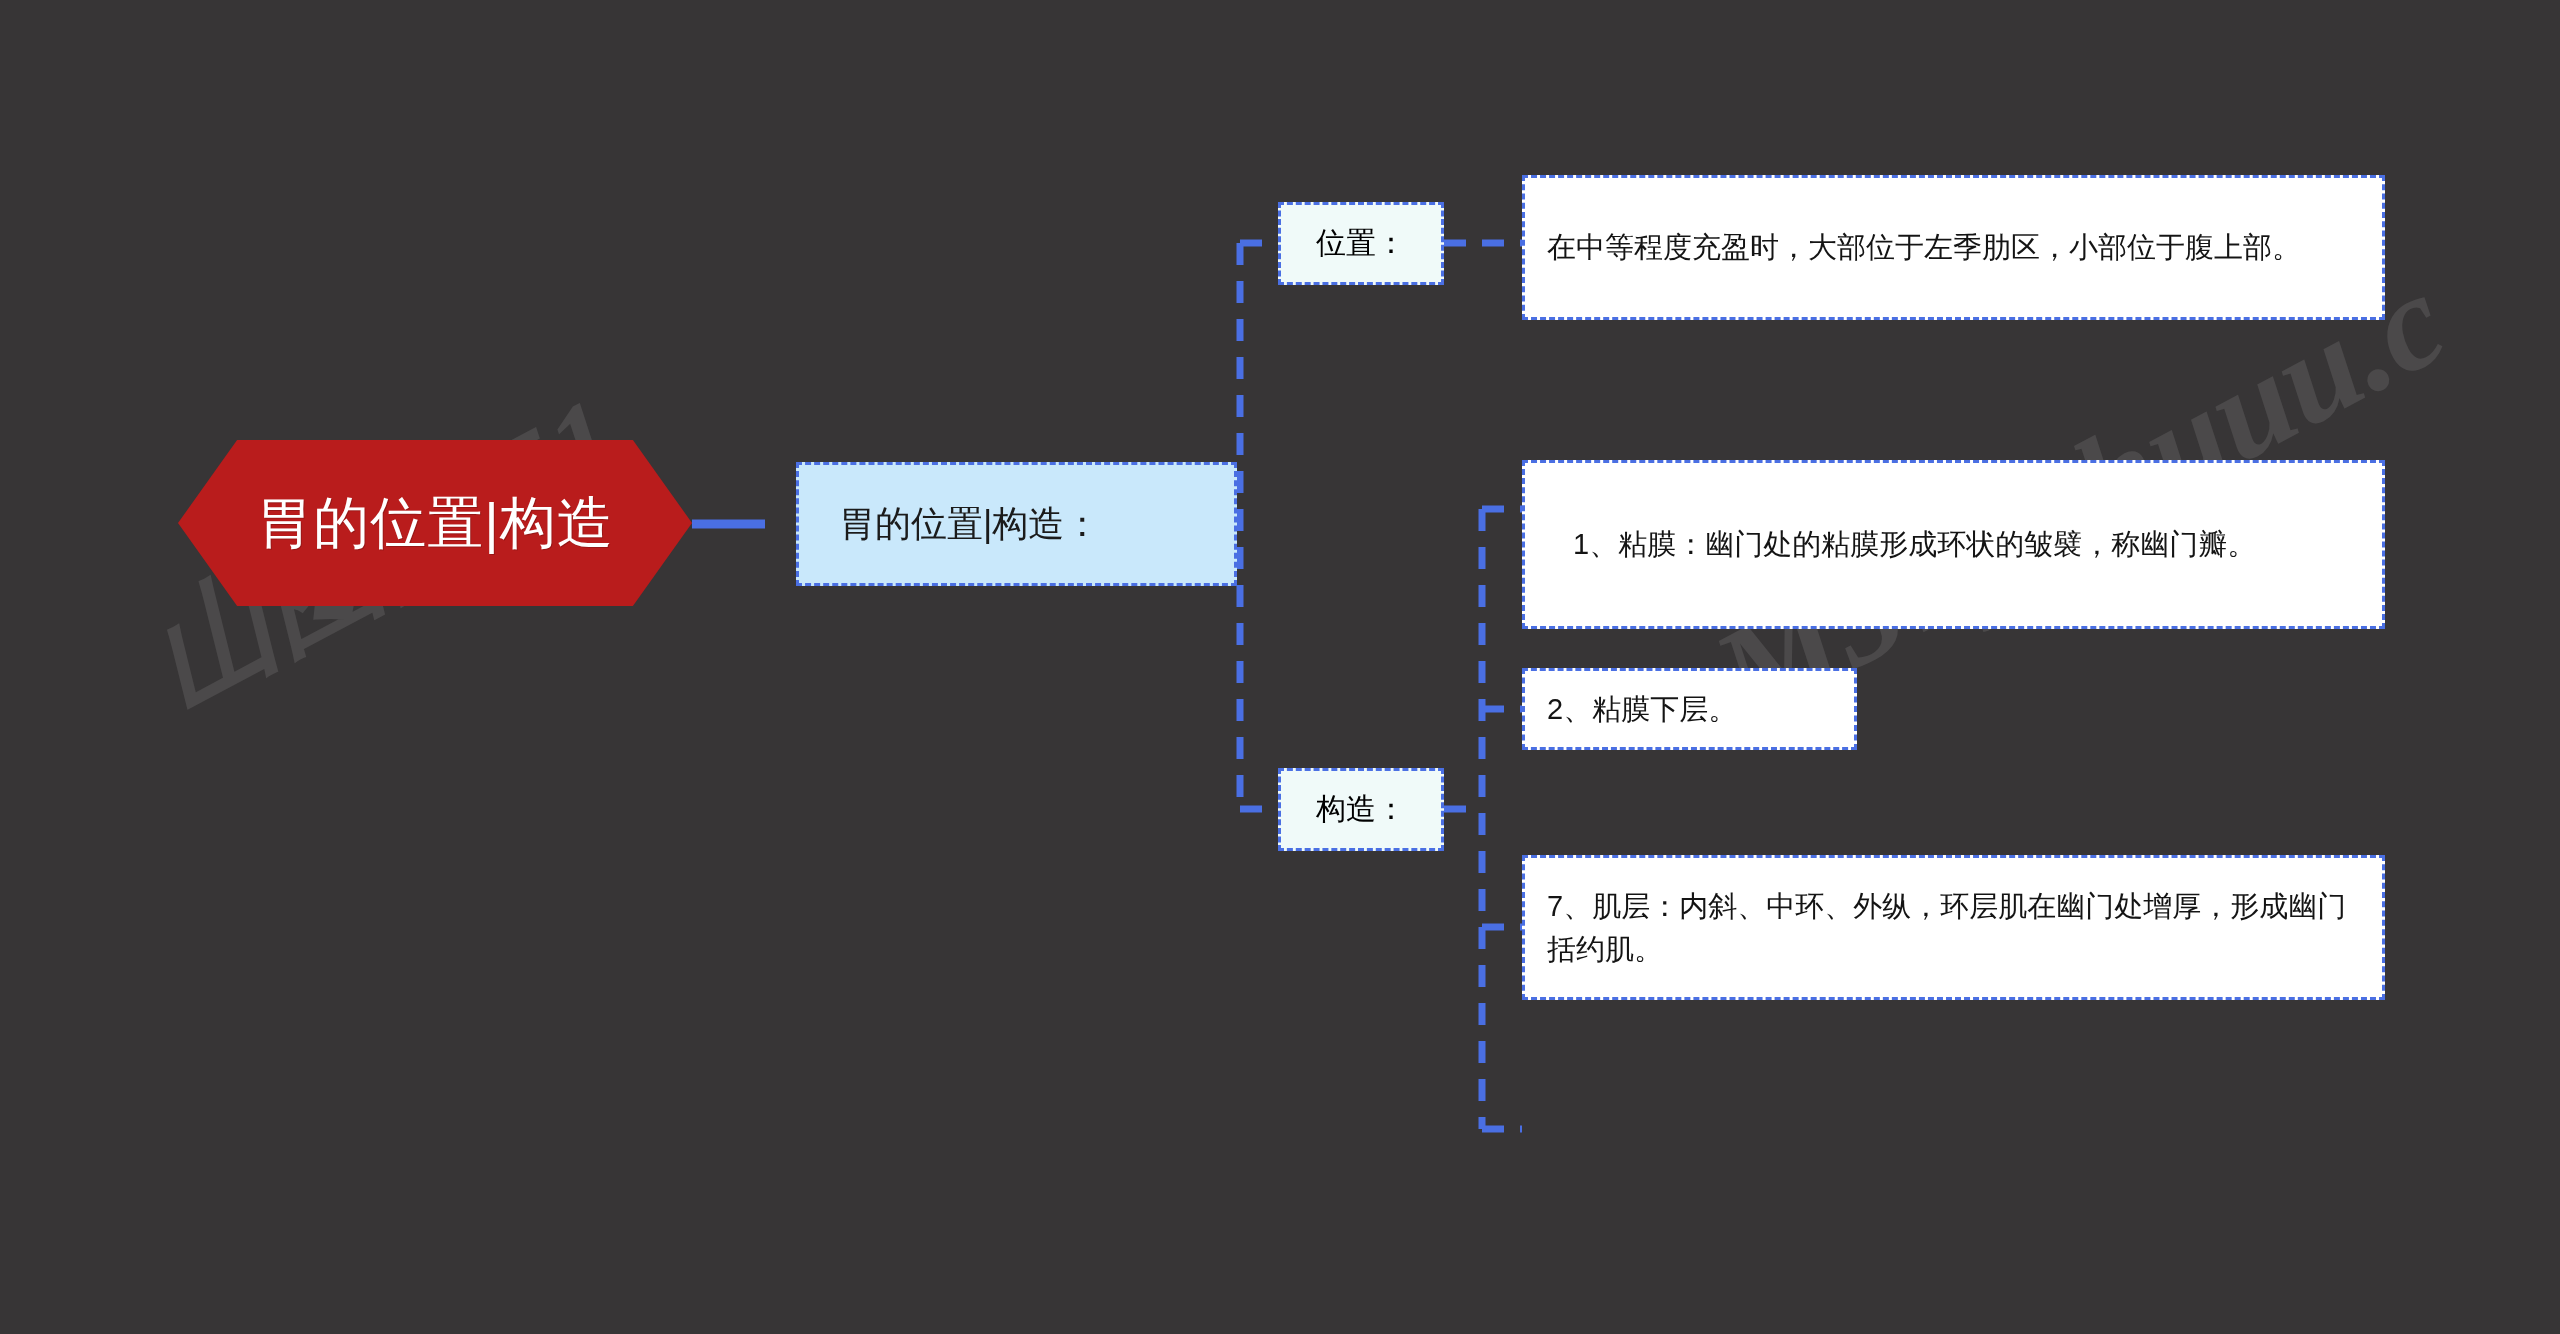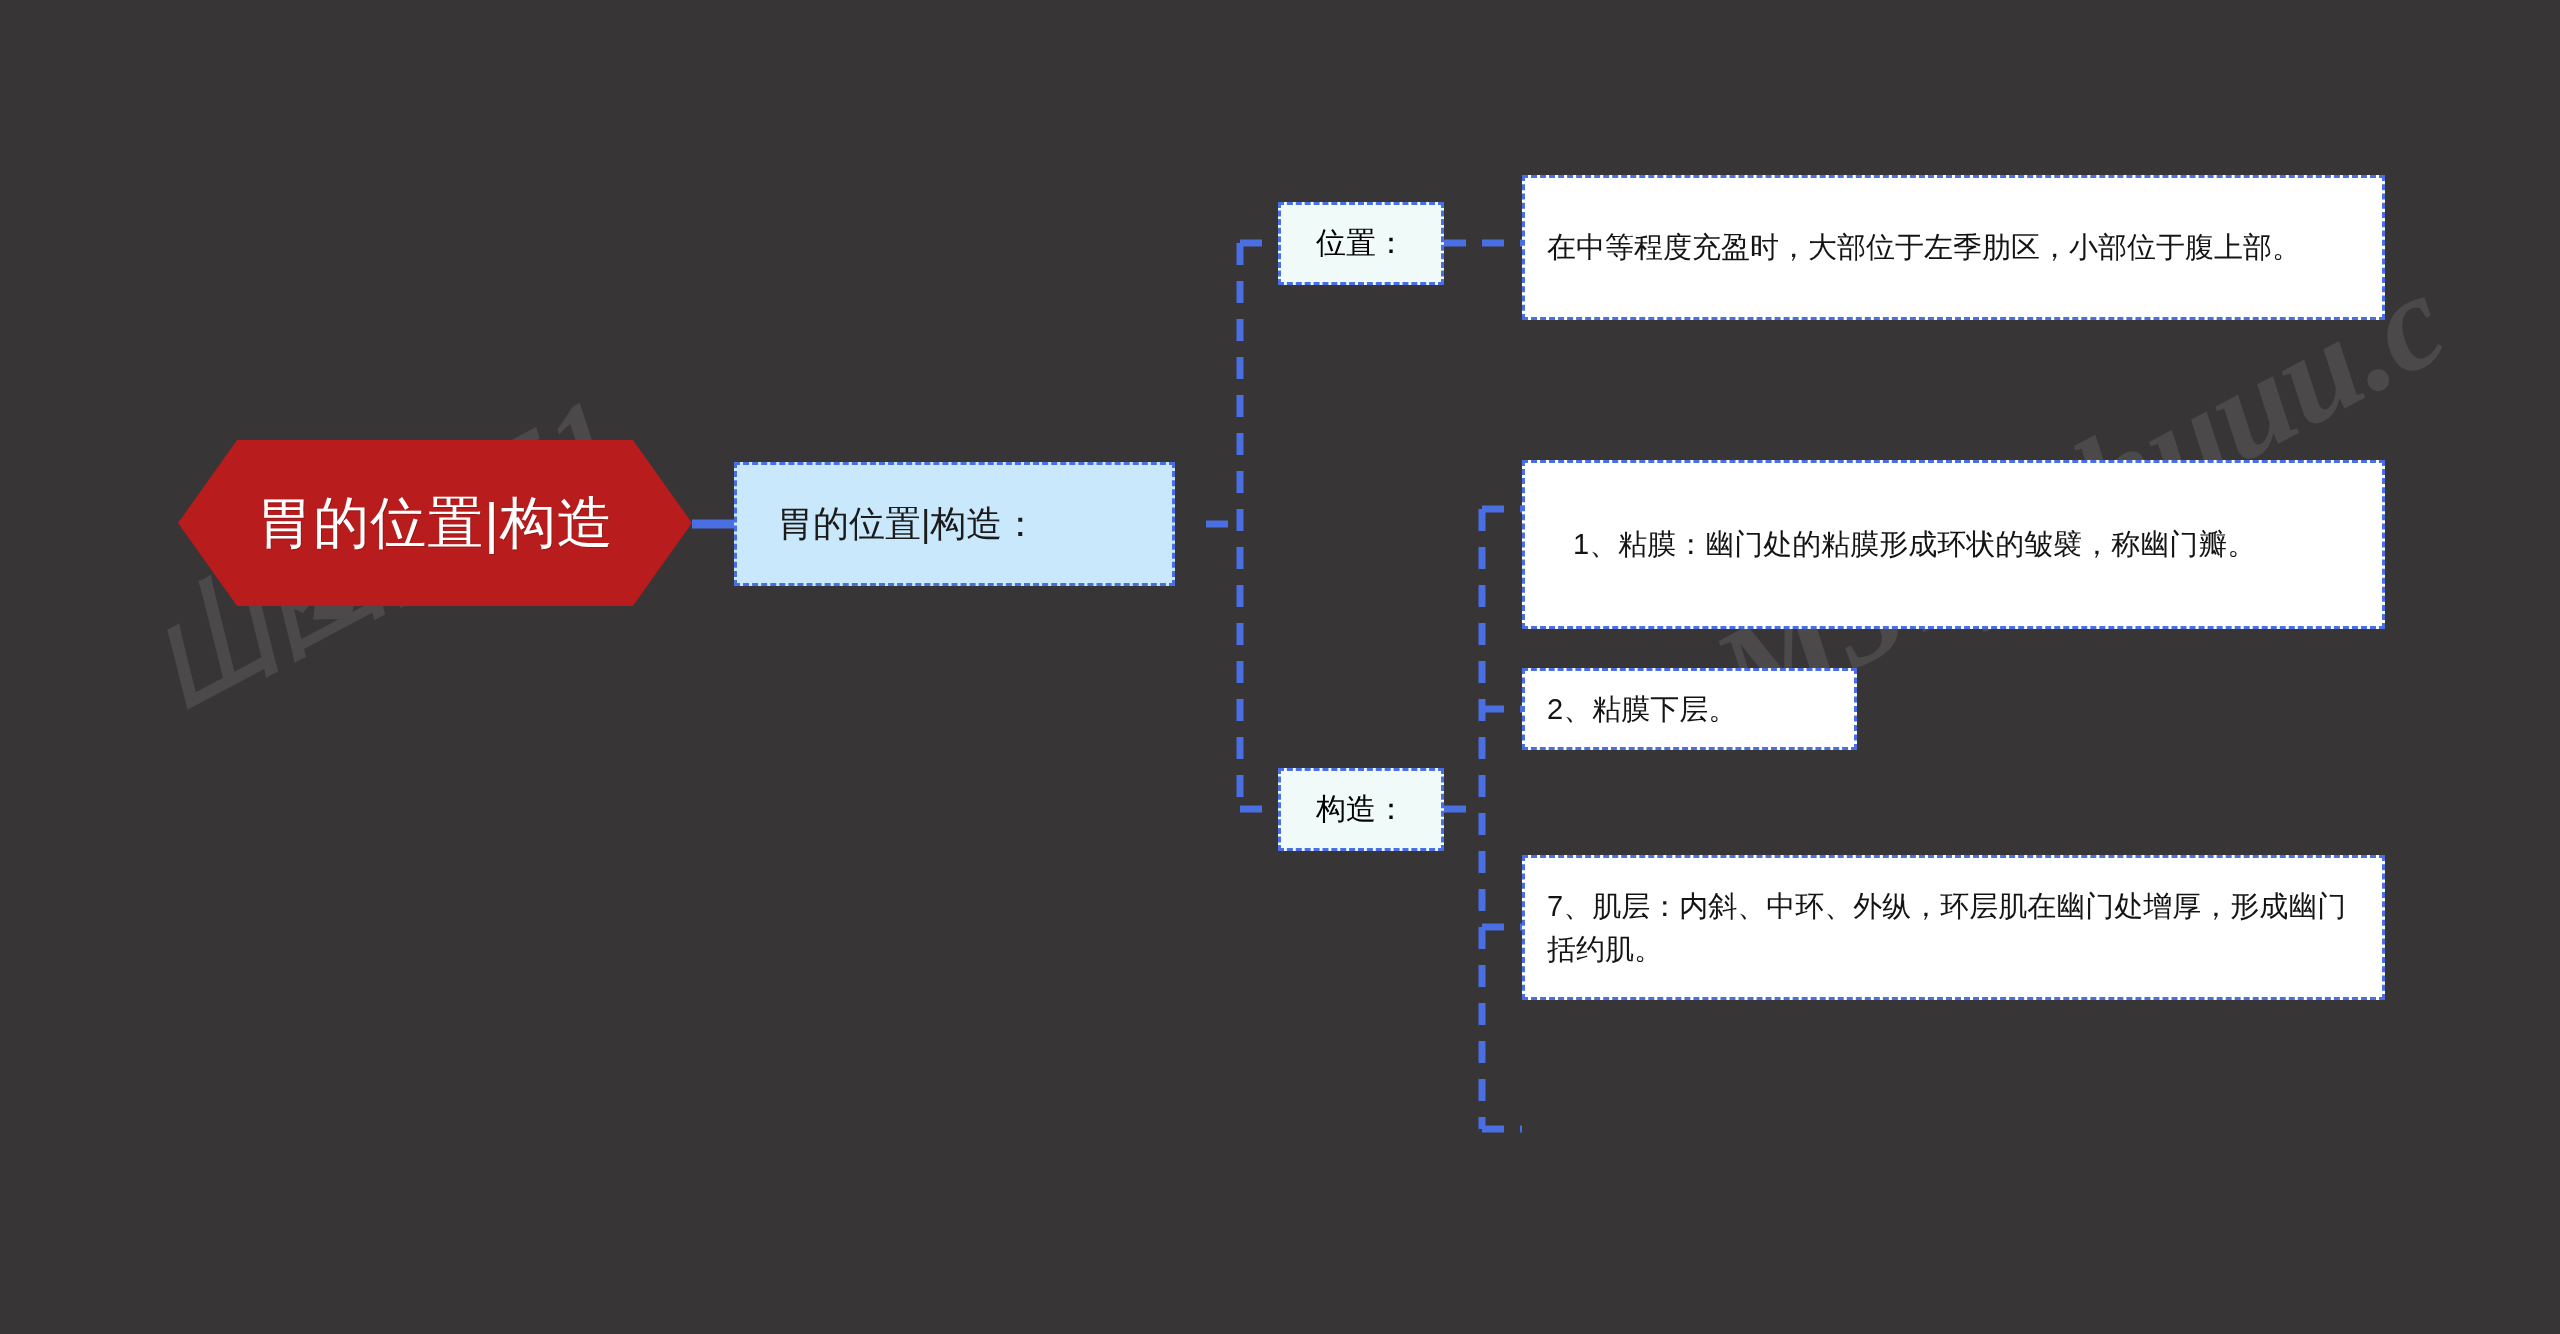--- a/index.html
+++ b/index.html
@@ -73,21 +73,21 @@
     font-size: 56px;
     line-height: 1.1;
     letter-spacing: 1px;
     white-space: nowrap;
     text-shadow: 1px 1px 0 rgba(0,0,0,0.18);
   }
 
   
   .l2-node {
     position: absolute;
-    left: 734px;
+    left: 796px;
     top: 462px;
     width: 441px;
     height: 124px;
     background: #c9e8fb;
     border: 3px dashed #4a6fe3;
     box-sizing: border-box;
     display: flex;
     align-items: center;
     padding-left: 40px;
   }

